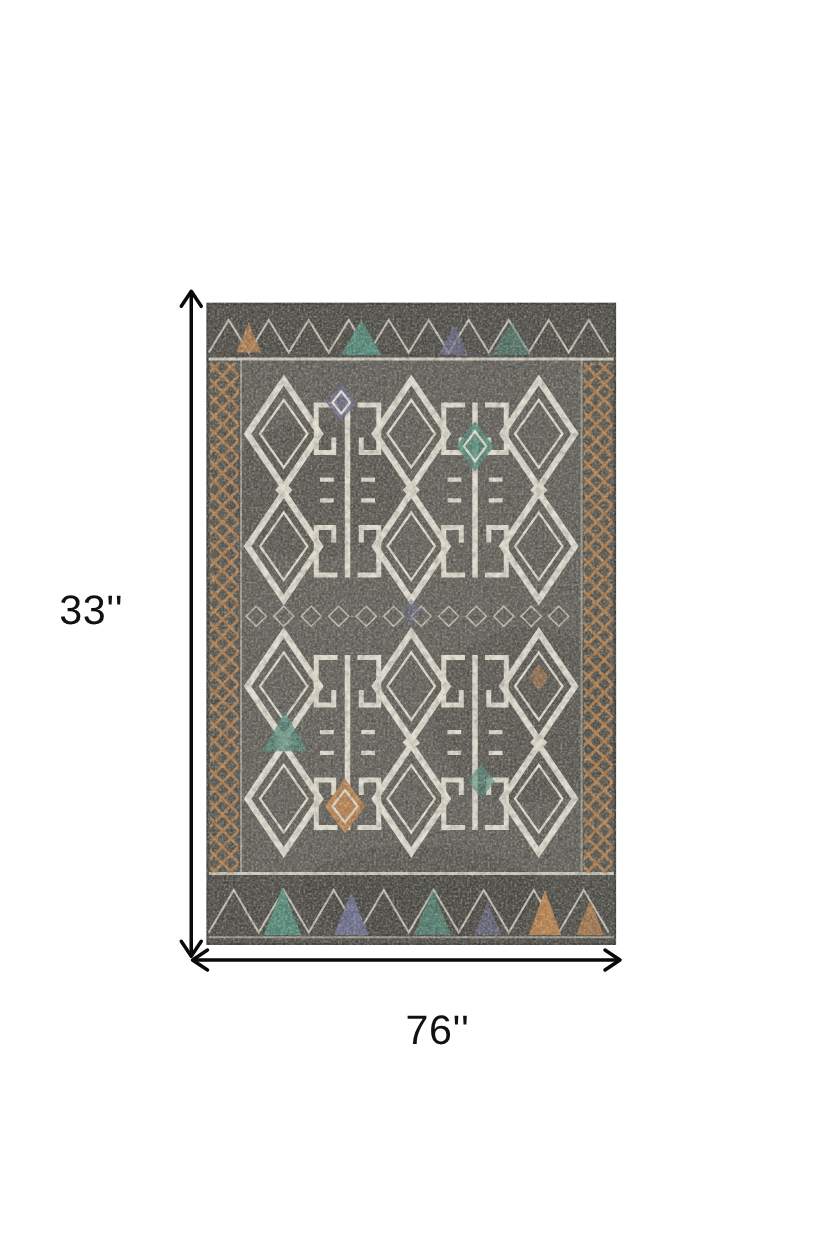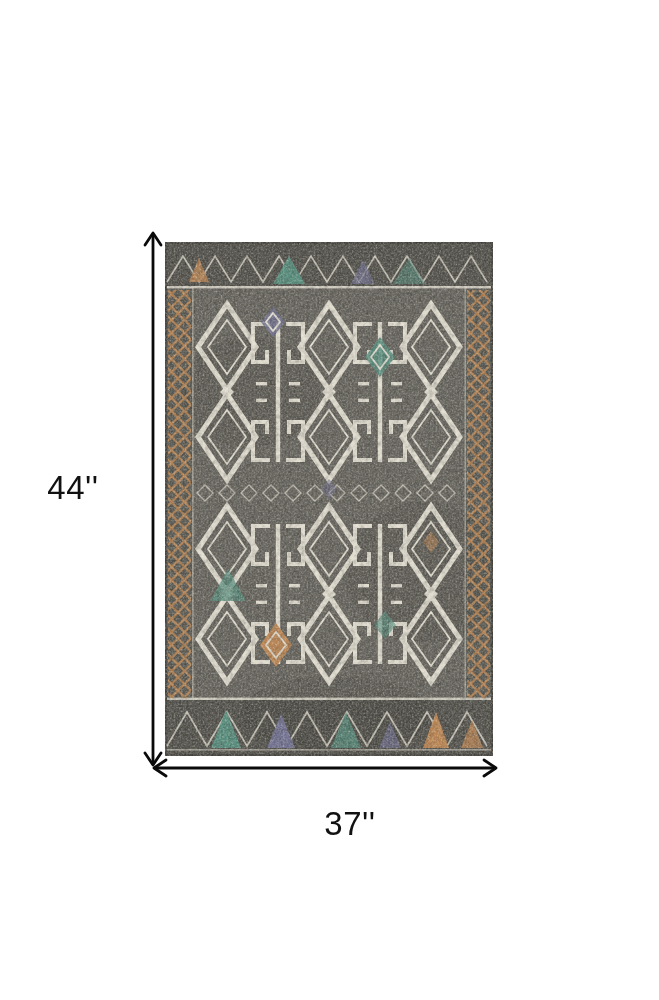--- a/index.html
+++ b/index.html
@@ -173,15 +173,15 @@
     <polyline class="arrowline" points="4,16 12,4 20,16"></polyline>
     <polyline class="arrowline" points="4,524 12,536 20,524"></polyline>
   </svg>
 
   <svg class="h-arrow" width="352" height="24" viewBox="0 0 352 24" aria-hidden="true">
     <line class="arrowline" x1="6" y1="12" x2="346" y2="12"></line>
     <polyline class="arrowline" points="17,4 5,12 17,20"></polyline>
     <polyline class="arrowline" points="335,4 347,12 335,20"></polyline>
   </svg>
 
-  <div class="dim-label height-label">44''</div>
-  <div class="dim-label width-label">37''</div>
+  <div class="dim-label height-label">33''</div>
+  <div class="dim-label width-label">76''</div>
 </div>
 
 </body></html>

